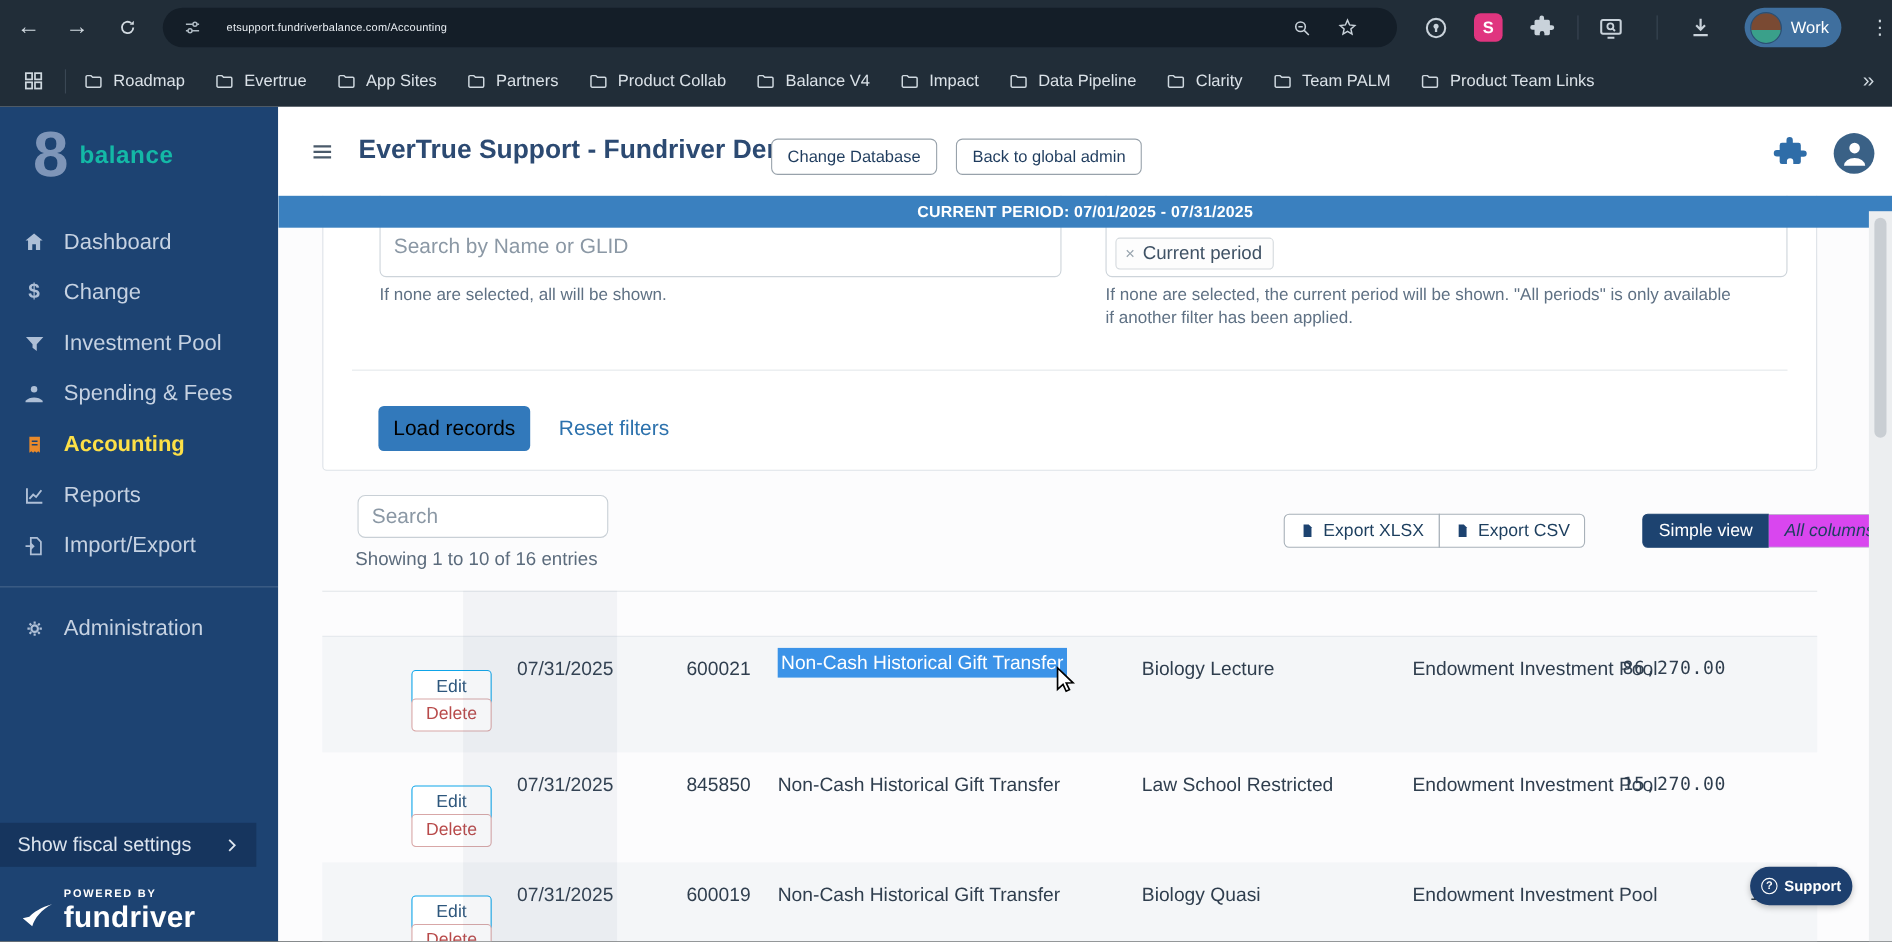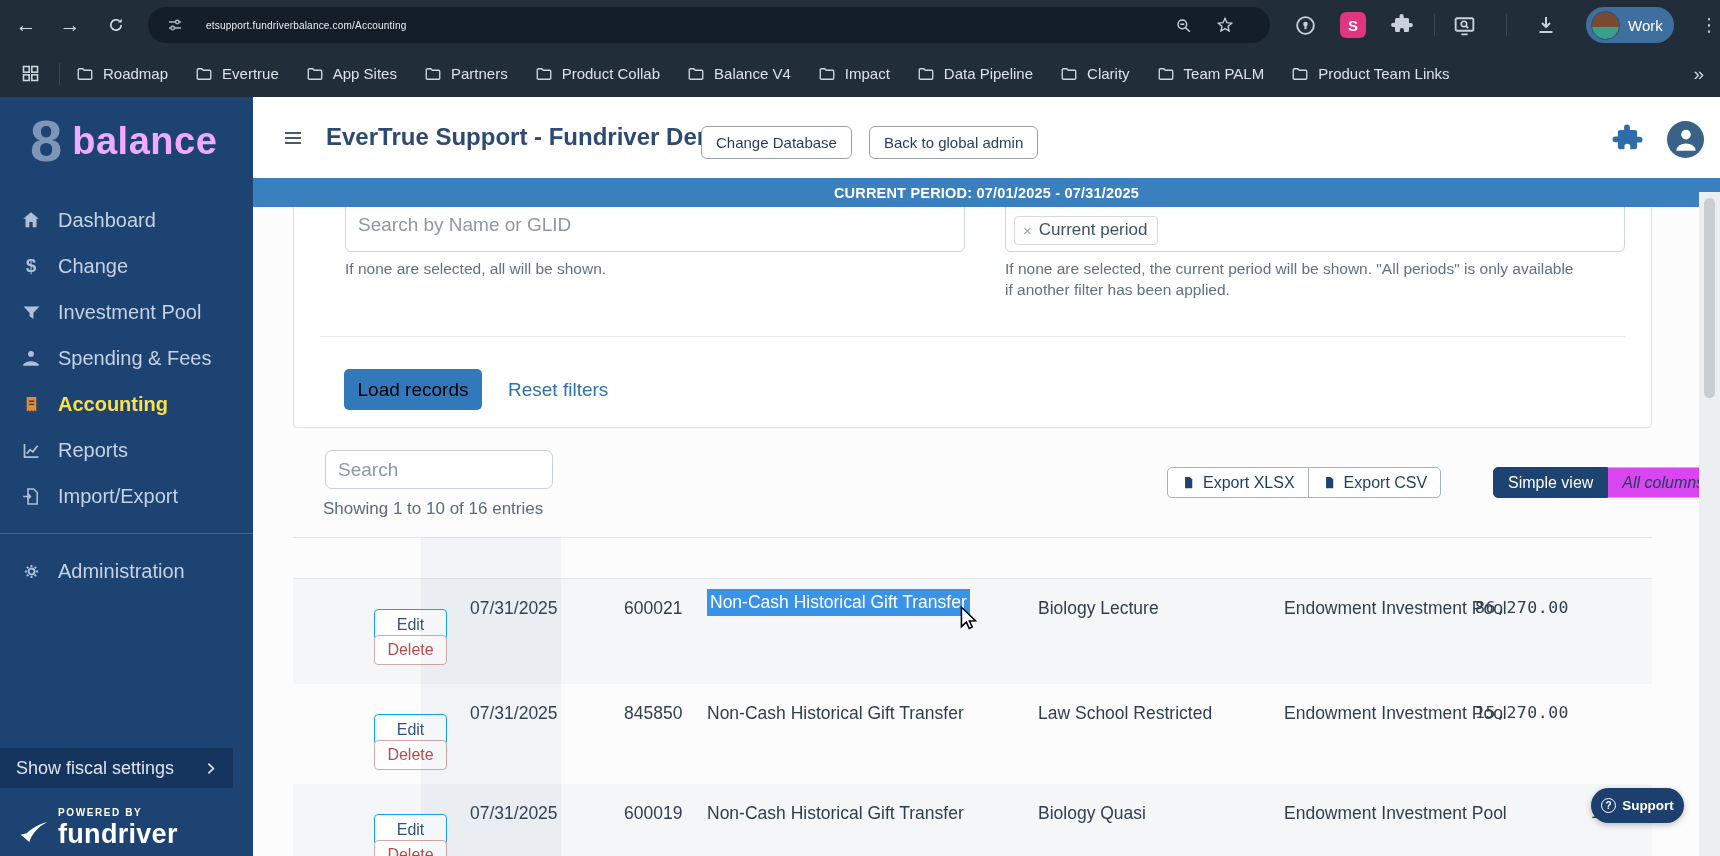--- a/index.html
+++ b/index.html
@@ -27,21 +27,21 @@
   .apps-grid{margin-left:20px;color:#cfd8df;}
   .bm-sep{width:1px;height:22px;background:#3a4754;margin:0 16px 0 18px;}
   .bm{display:flex;align-items:center;gap:9px;margin-right:27px;cursor:default;white-space:nowrap;}
   .bm .ic{color:#cfd8df;}
   .bm-overflow{position:absolute;right:16px;font-size:19px;color:#cfd8df;}
 
   
   .sidebar{position:absolute;top:97px;left:0;width:253px;bottom:0;background:#1d4372;color:#c6d2e2;overflow:hidden;}
   .logo{position:absolute;top:12px;left:30px;display:flex;align-items:center;}
   .logo-eight{font-size:58px;font-weight:bold;color:#7e95b8;line-height:64px;}
-  .logo-text{font-size:38px;font-weight:bold;color:#f0abfc;margin-left:10px;letter-spacing:.5px;}
+  .logo-text{font-size:22px;font-weight:bold;color:#14b8a6;margin-left:10px;letter-spacing:.5px;}
   .nav{position:absolute;top:100px;left:0;right:0;}
   .nav-item{height:46px;display:flex;align-items:center;padding-left:18px;font-size:20px;gap:14px;cursor:pointer;}
   .nav-item .nico{width:26px;display:flex;justify-content:center;color:#aebfd6;font-size:19px;font-weight:bold;}
   .nav-item.active{color:#fde047;font-weight:bold;}
   .nav-item.active .nico{color:#e98a2b;}
   .nav-divider{height:1px;background:rgba(255,255,255,.18);margin:14px 0;}
   .fiscal{position:absolute;left:0;bottom:68px;width:233px;height:40px;background:#16355e;display:flex;align-items:center;
     padding:0 14px 0 16px;font-size:18px;color:#dde5ef;box-sizing:border-box;cursor:pointer;}
   .fiscal .chev{margin-left:auto;color:#dde5ef;}
   .powered{position:absolute;left:14px;bottom:8px;display:flex;align-items:flex-end;gap:4px;color:#fff;}

